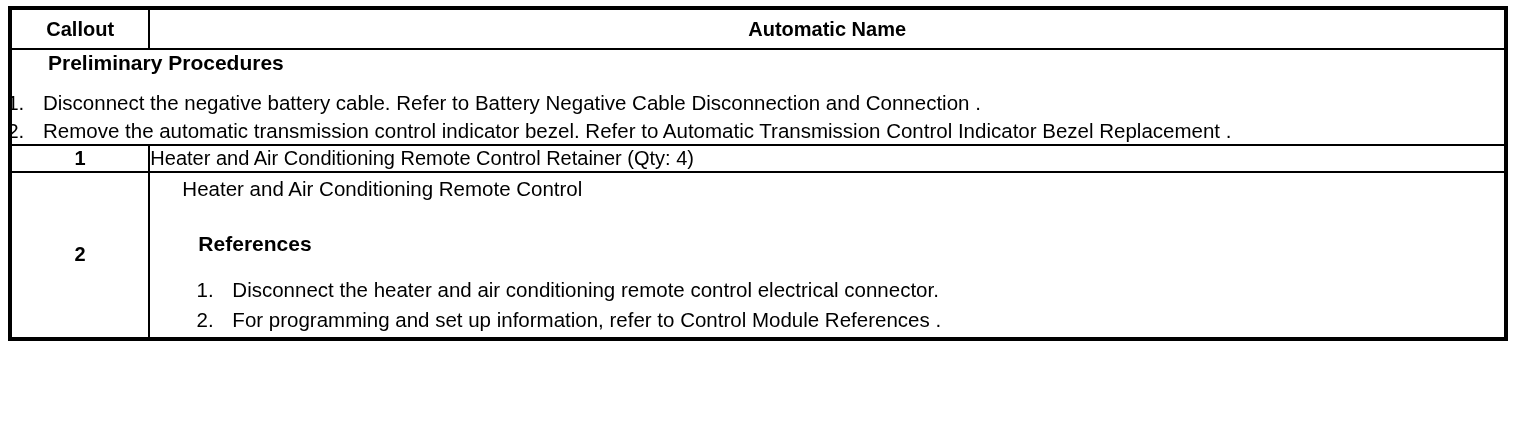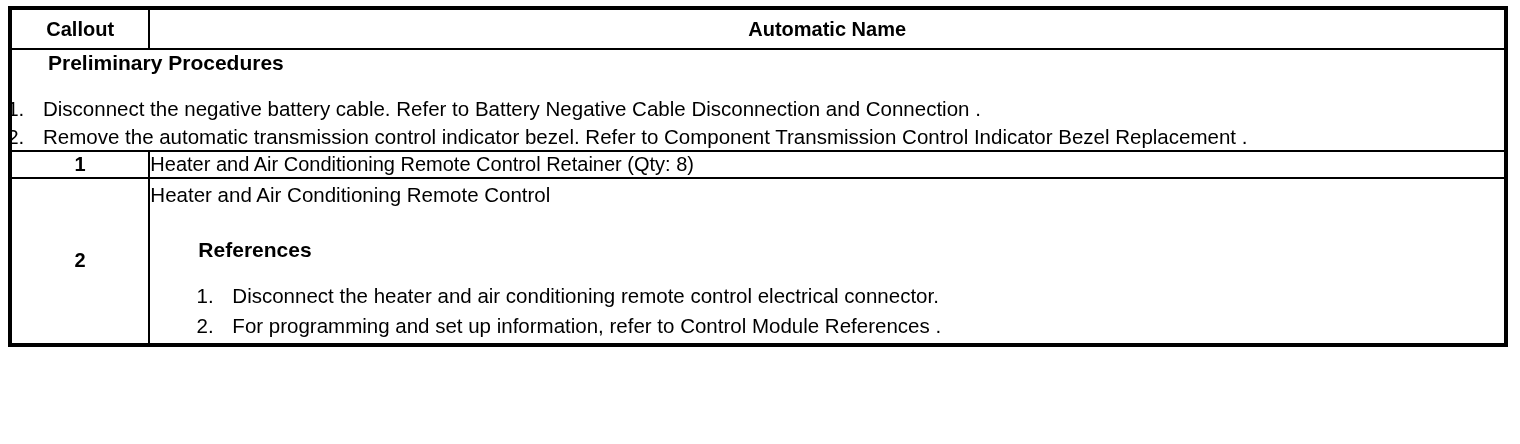--- a/index.html
+++ b/index.html
@@ -77,21 +77,21 @@
   }
 
   .prelim-heading {
     font-weight: bold;
     font-size: 21px;
     margin: 0 0 6px 36px;
     line-height: 1.25;
   }
 
   ol.prelim-list {
-    margin: 19px 0 0 0;
+    margin: 13px 0 0 0;
     padding: 0 0 0 18px;
     list-style-position: outside;
     list-style-type: decimal;
   }
   ol.prelim-list > li {
     font-size: 20.5px;
     line-height: 1.33;
     padding-left: 13px;
     margin: 0;
   }
@@ -101,20 +101,21 @@
     font-size: 20.5px;
     padding: 7px 8px 8px 8px;
     line-height: 1.25;
   }
 
   
   .r2-title {
     font-size: 20.5px;
     line-height: 1.25;
     margin: 3px 0 0 0;
+    padding-left: 32px;
   }
   .r2-procedure {
     font-weight: bold;
     font-size: 21px;
     margin: 30px 0 0 48px;
     line-height: 1.25;
   }
   ol.proc-list {
     margin: 19px 0 0 4px;
     padding: 0 0 4px 65px;
@@ -154,28 +155,28 @@
       </tr>
     </thead>
 
     <tbody>
 
       <tr>
         <td class="prelim-cell" colspan="2">
           <div class="prelim-heading">Preliminary Procedures</div>
           <ol class="prelim-list">
             <li>Disconnect the negative battery cable. Refer to Battery Negative Cable Disconnection and Connection .</li>
-            <li>Remove the automatic transmission control indicator bezel. Refer to Component Transmission Control Indicator Bezel Replacement .</li>
+            <li>Remove the automatic transmission control indicator bezel. Refer to Automatic Transmission Control Indicator Bezel Replacement .</li>
           </ol>
         </td>
       </tr>
 
       <tr>
         <td class="callout-cell">1</td>
-        <td class="name-cell row1-name">Heater and Air Conditioning Remote Control Retainer (Qty: 8)</td>
+        <td class="name-cell row1-name">Heater and Air Conditioning Remote Control Retainer (Qty: 4)</td>
       </tr>
 
       <tr>
         <td class="r2-callout">2</td>
         <td class="name-cell">
           <div class="r2-title">Heater and Air Conditioning Remote Control</div>
           <div class="r2-procedure">References</div>
           <ol class="proc-list">
             <li>Disconnect the heater and air conditioning remote control electrical connector.</li>
             <li>For programming and set up information, refer to Control Module References .</li>

